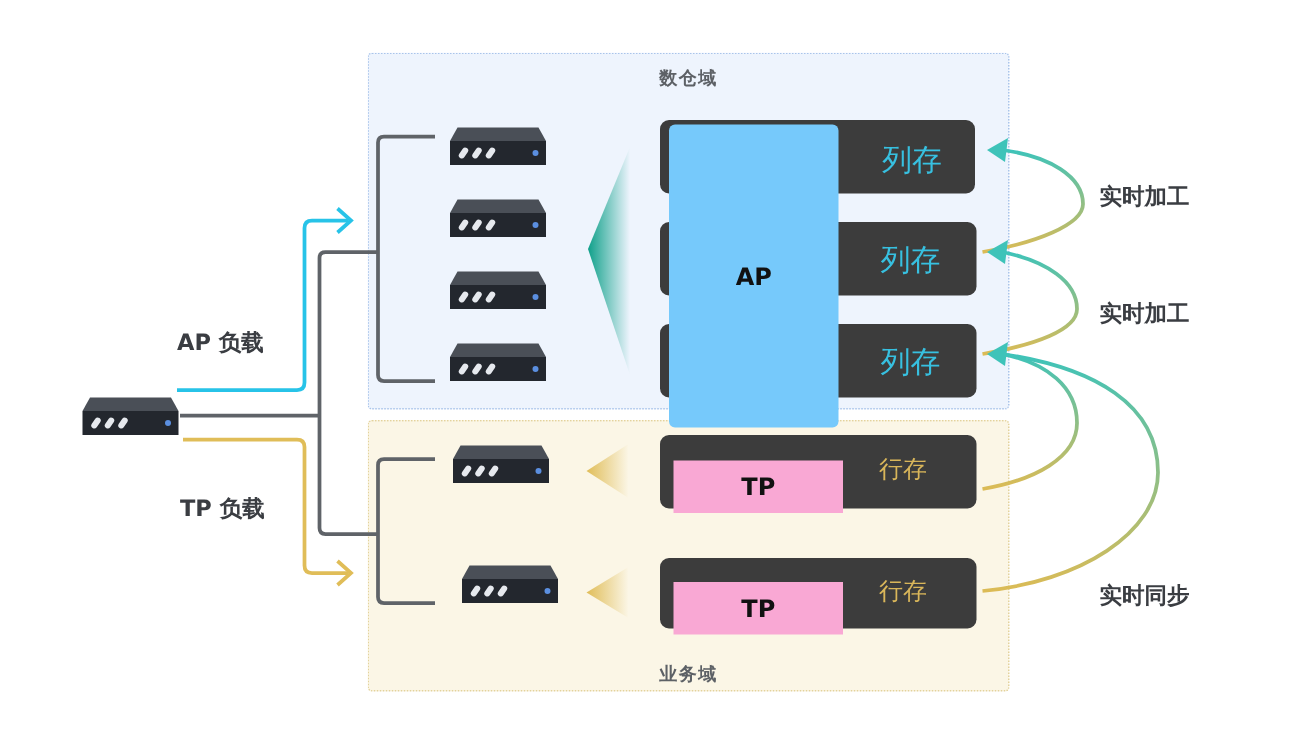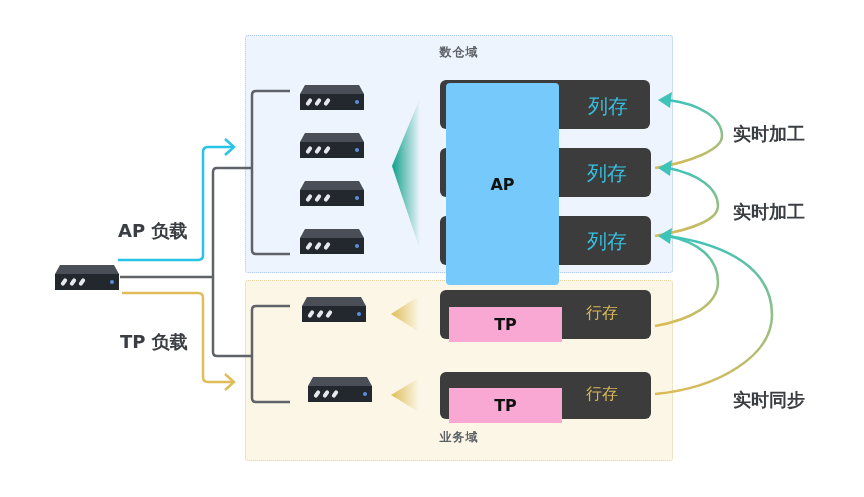--- a/index.html
+++ b/index.html
@@ -6,31 +6,31 @@
   body{width:864px;height:497px;position:relative;overflow:hidden;font-family:"DejaVu Sans","Liberation Sans",sans-serif;}
   .zone{position:absolute;box-sizing:border-box;border-radius:3px;}
   .zone-dw{left:245px;top:35px;width:428px;height:238px;background:#eef4fd;border:1.5px dotted #a9c4ea;}
   .zone-biz{left:245px;top:280px;width:428px;height:181px;background:#fbf6e6;border:1.5px dotted #e3d29c;}
   .zone-title{position:absolute;left:0;right:0;text-align:center;font-size:12px;font-weight:bold;color:#5d6166;letter-spacing:1px;}
   .node{position:absolute;box-sizing:border-box;background:#3c3c3c;border-radius:6px;}
   .col-label{position:absolute;font-size:20px;color:#37c0e0;}
   .row-label{position:absolute;font-size:16px;color:#d9b65a;}
   .ap-block{position:absolute;left:446px;top:83px;width:113px;height:202px;background:#76c9fb;border-radius:4px;display:flex;align-items:center;justify-content:center;font-weight:bold;font-size:16px;color:#111;}
   .tp-block{position:absolute;background:#f9a8d4;border-radius:0;display:flex;align-items:center;justify-content:center;font-weight:bold;font-size:16px;color:#111;margin-top:10px;}
-  .lbl{position:absolute;font-size:18px;font-weight:bold;color:#3a3d42;}
+  .lbl{position:absolute;font-size:15px;font-weight:bold;color:#3a3d42;}
   svg{position:absolute;left:0;top:0;}
 </style>
 </head>
 <body>
 
 <div class="zone zone-dw">
   <div class="zone-title" style="top:8px;">数仓域</div>
 </div>
 <div class="zone zone-biz">
-  <div class="zone-title" style="top:148px;">业务域</div>
+  <div class="zone-title" style="top:160px;">业务域</div>
 </div>
 
 <div class="node" style="left:440px;top:80px;width:210px;height:49px;">
   <span class="col-label" style="left:148px;top:13px;">列存</span>
 </div>
 <div class="node" style="left:440px;top:148px;width:211px;height:49px;">
   <span class="col-label" style="left:147px;top:12px;">列存</span>
 </div>
 <div class="node" style="left:440px;top:216px;width:211px;height:49px;">
   <span class="col-label" style="left:147px;top:12px;">列存</span>

